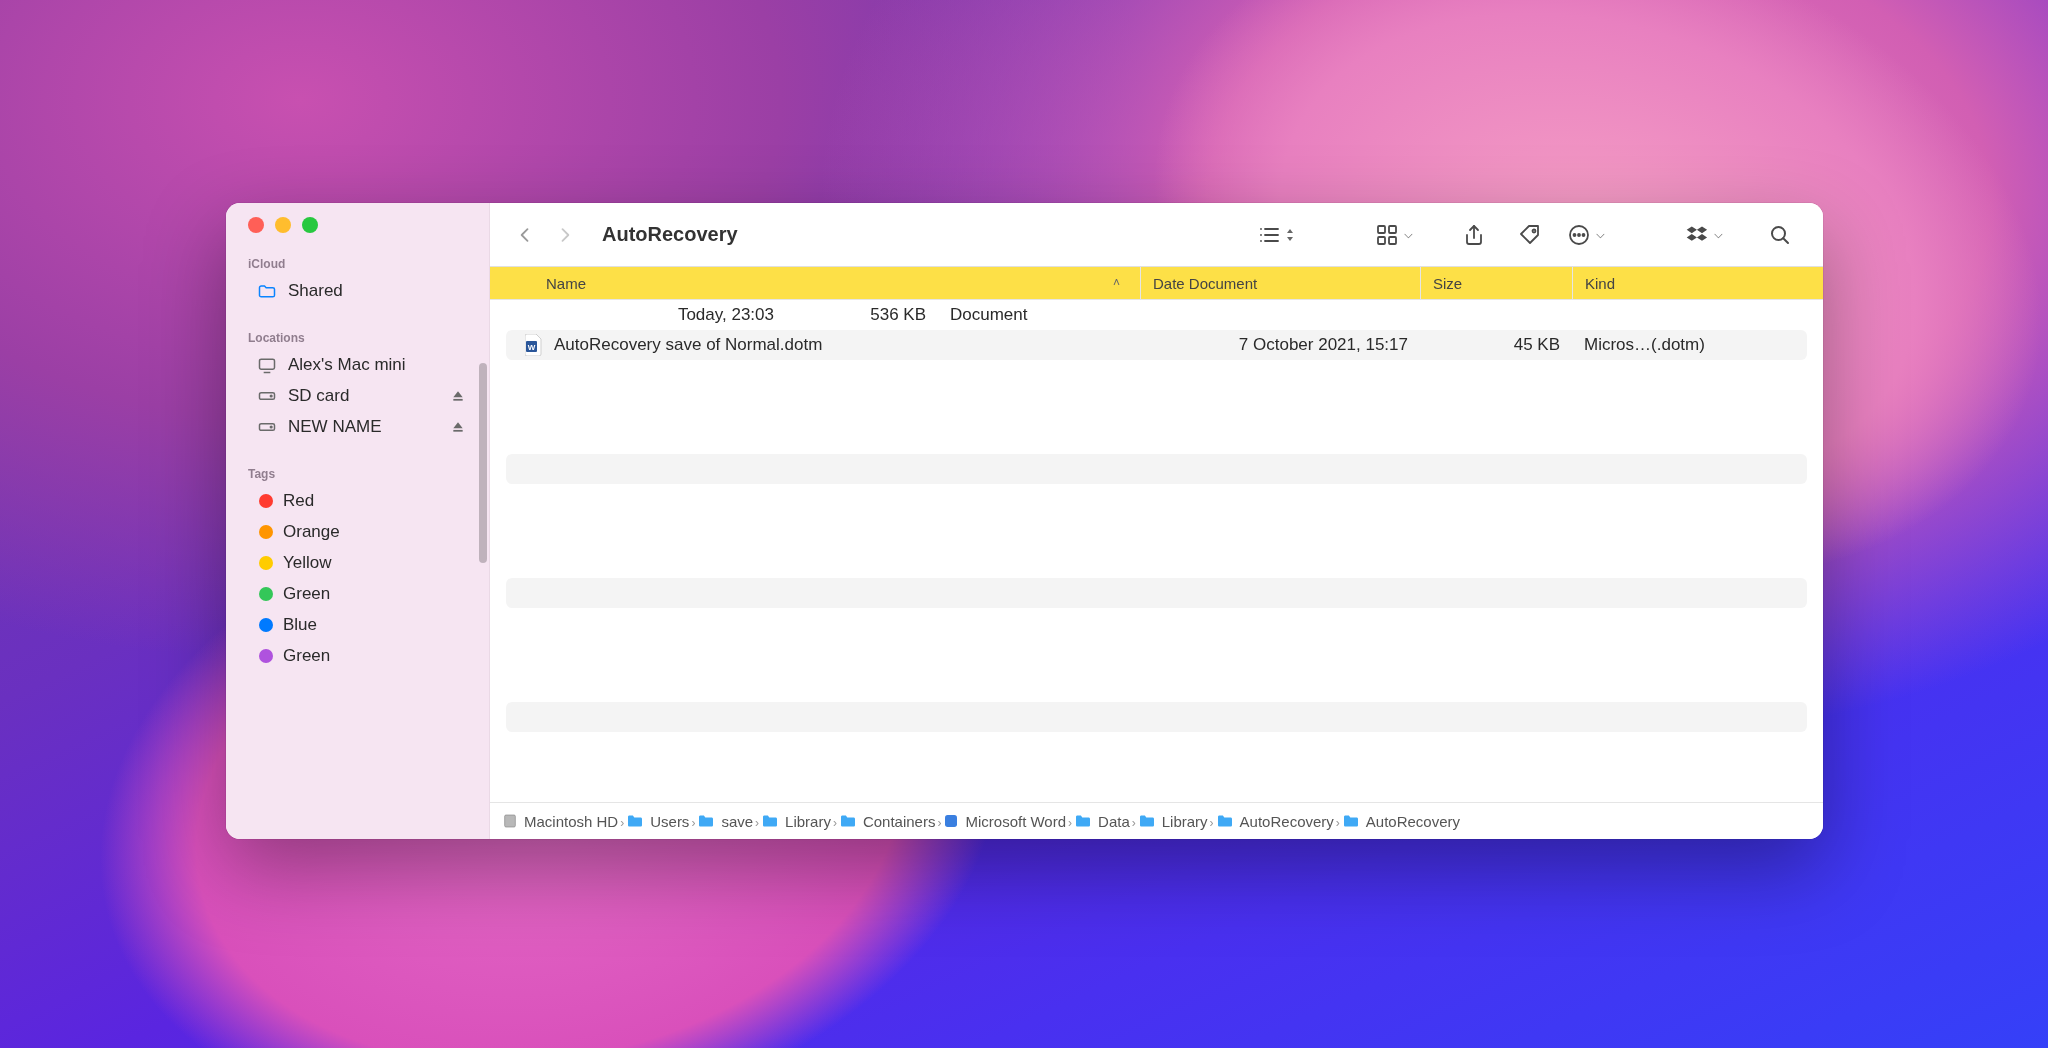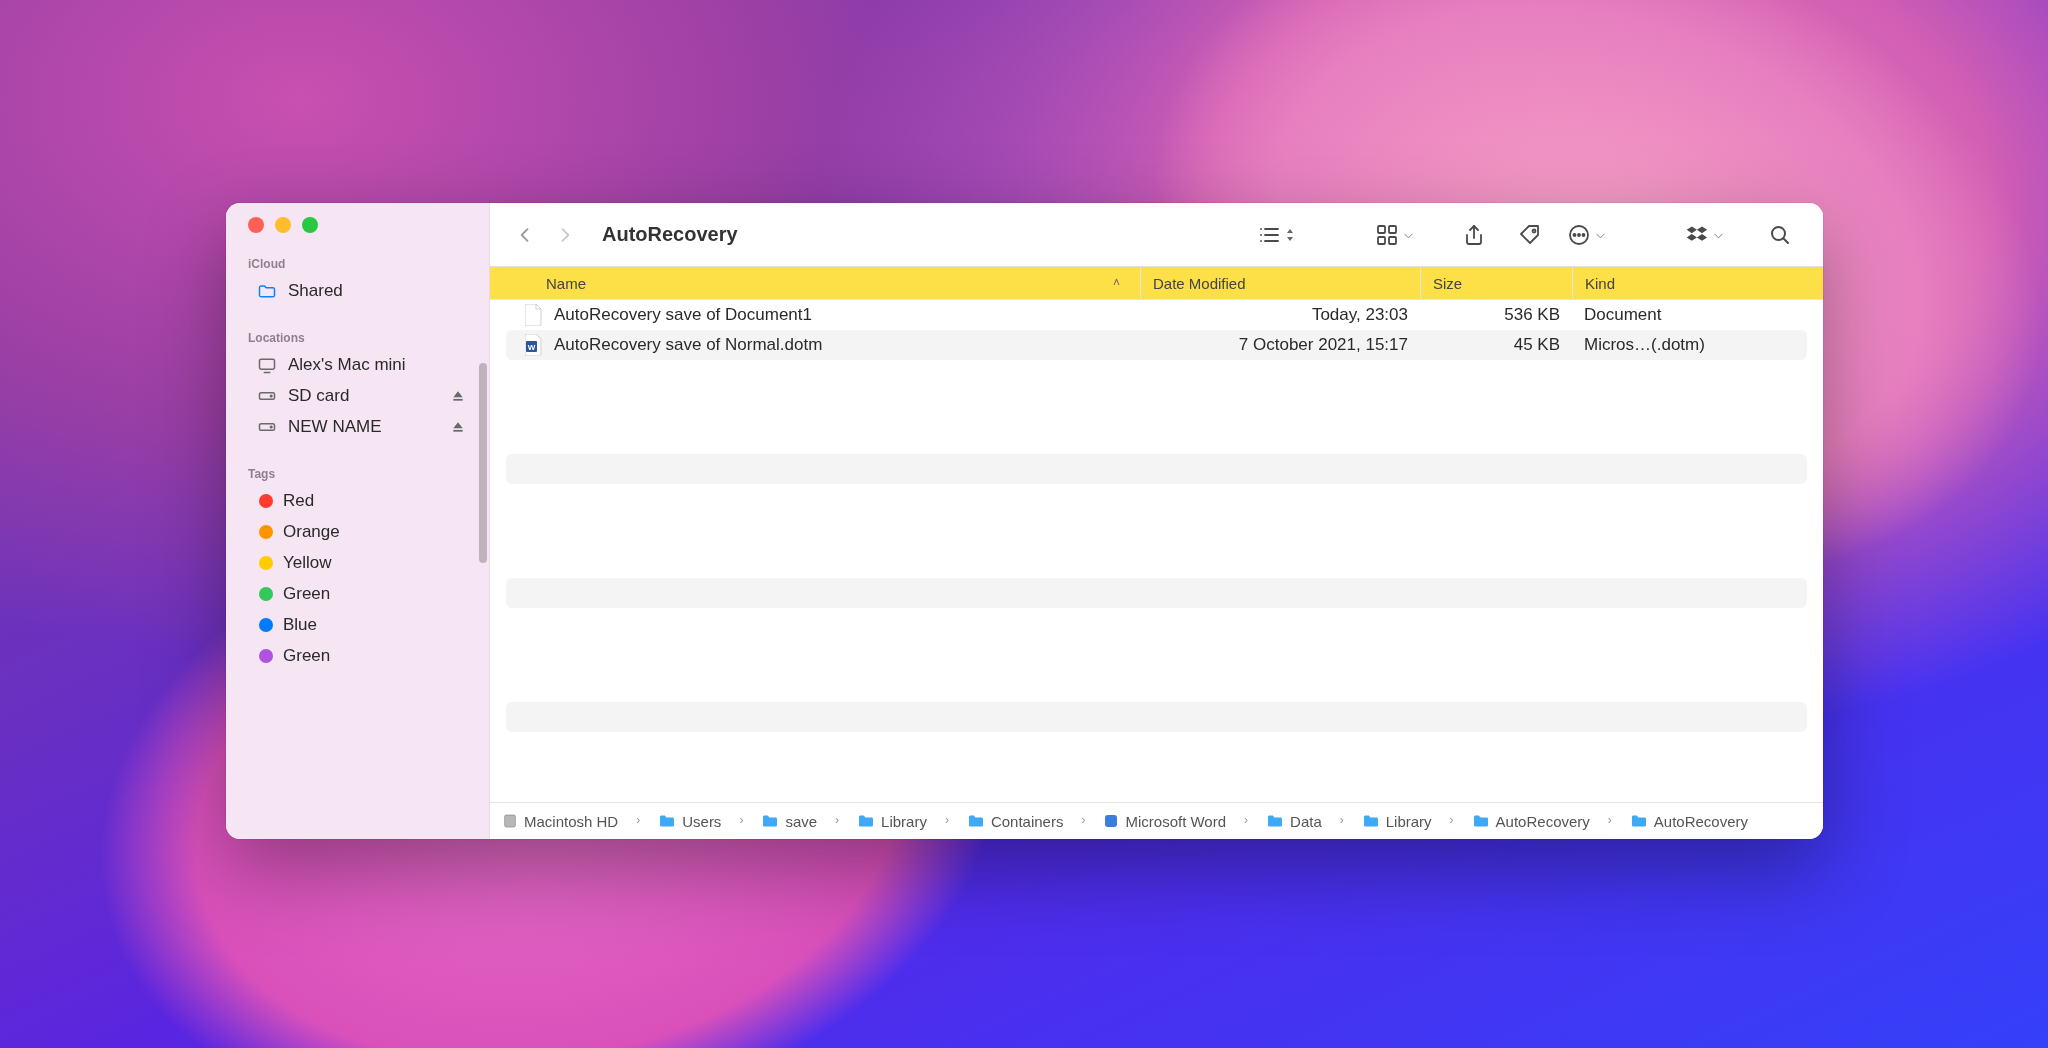--- a/index.html
+++ b/index.html
@@ -261,42 +261,33 @@
           </svg>
       </div>
     </div>
 
     <div class="list-header">
       <div class="col name">
         <span>Name</span>
         <span class="sort-ind">˄</span>
       </div>
       <div class="col date">
-        <span>Date Modified</span>
+        <span>Date Document</span>
       </div>
       <div class="col size">
         <span>Size</span>
       </div>
       <div class="col kind">
         <span>Kind</span>
       </div>
     </div>
 
     <div class="rows">
       <div id="rows-mount">
           <div class="row">
-            <div class="c name">
-              <span class="file-icon">
-                <svg width="18" height="22" viewBox="0 0 18 22">
-                  <path d="M2 0h9l5 5v15a2 2 0 0 1-2 2H2a2 2 0 0 1-2-2V2a2 2 0 0 1 2-2z" fill="#fff" stroke="#cfcfcf"></path>
-                  <path d="M11 0v5h5" fill="none" stroke="#cfcfcf"></path>
-                </svg>
-              </span>
-              <span>AutoRecovery save of Document1</span>
-            </div>
             <div class="c date">
               <span>Today, 23:03</span>
             </div>
             <div class="c size">
               <span>536 KB</span>
             </div>
             <div class="c kind">
               <span>Document</span>
             </div>
           </div>
@@ -326,21 +317,21 @@
       <div class="empty-row alt"></div>
       <div class="empty-row"></div>
       <div class="empty-row alt"></div>
       <div class="empty-row"></div>
       <div class="empty-row alt"></div>
       <div class="empty-row"></div>
 
     </div>
 
     <div class="pathbar">
-      <div id="path-mount" style="display:flex;align-items:flex-start;gap:18px;">
+      <div id="path-mount" style="display:flex;align-items:flex-end;gap:2px;">
           <span class="crumb">
             <span class="ficon">
               <svg width="16" height="16" viewBox="0 0 24 24" fill="#b8b8b8" stroke="#888" stroke-width="1">
                 <rect x="4" y="3" width="16" height="18" rx="2"></rect>
               </svg>
             </span>
             <span>Macintosh HD</span>
           </span>
           <span class="crumb-sep">›</span>
           <span class="crumb">

